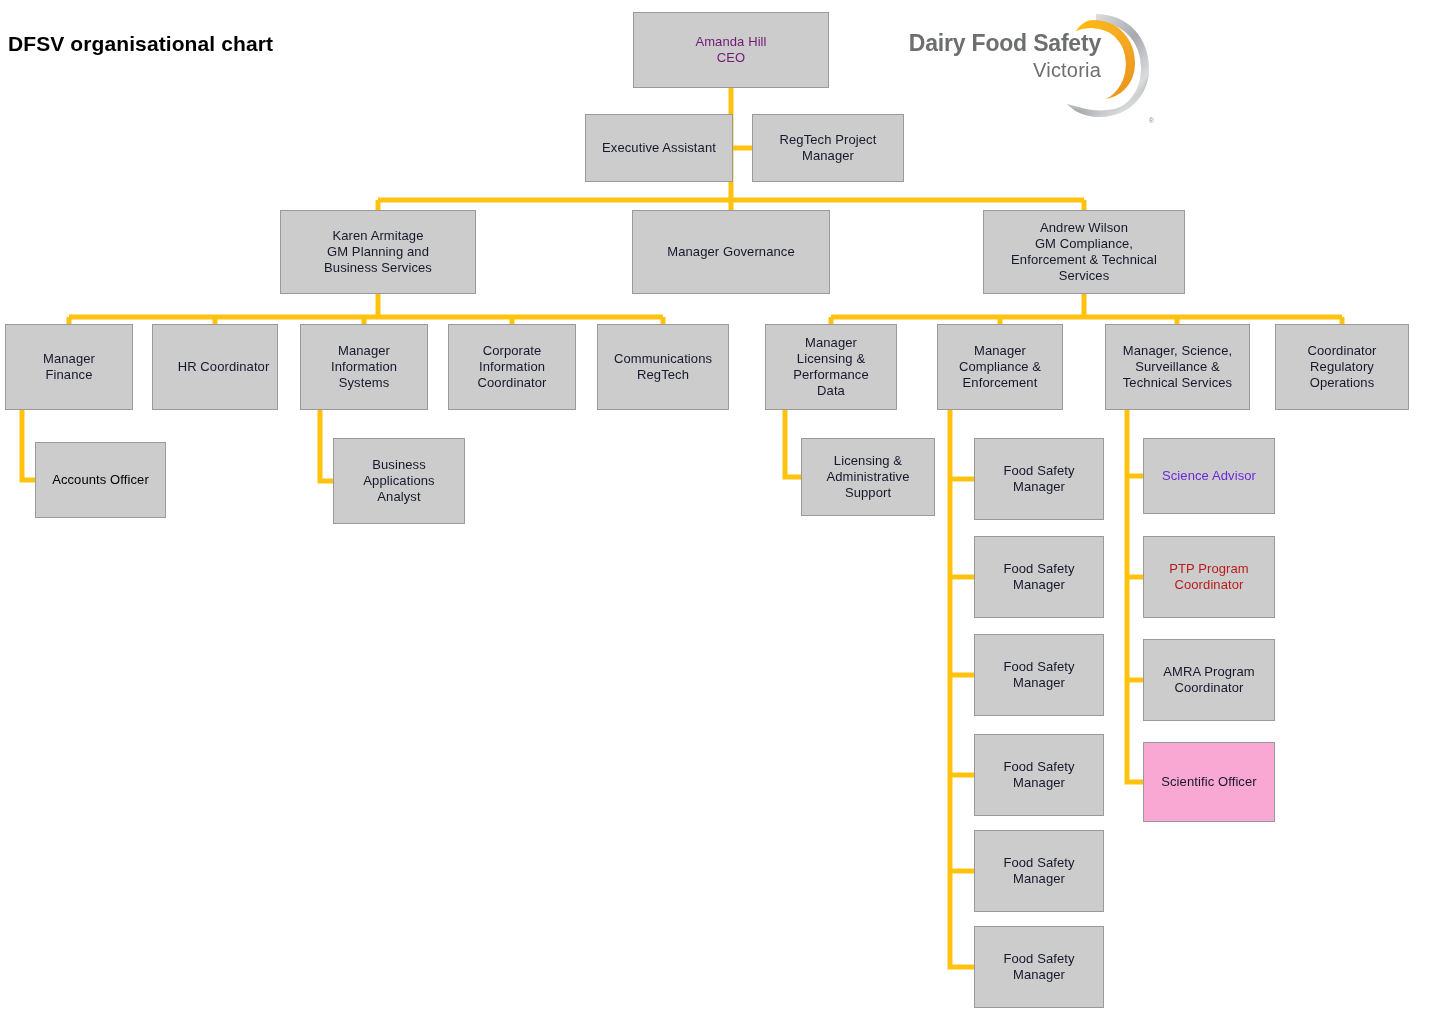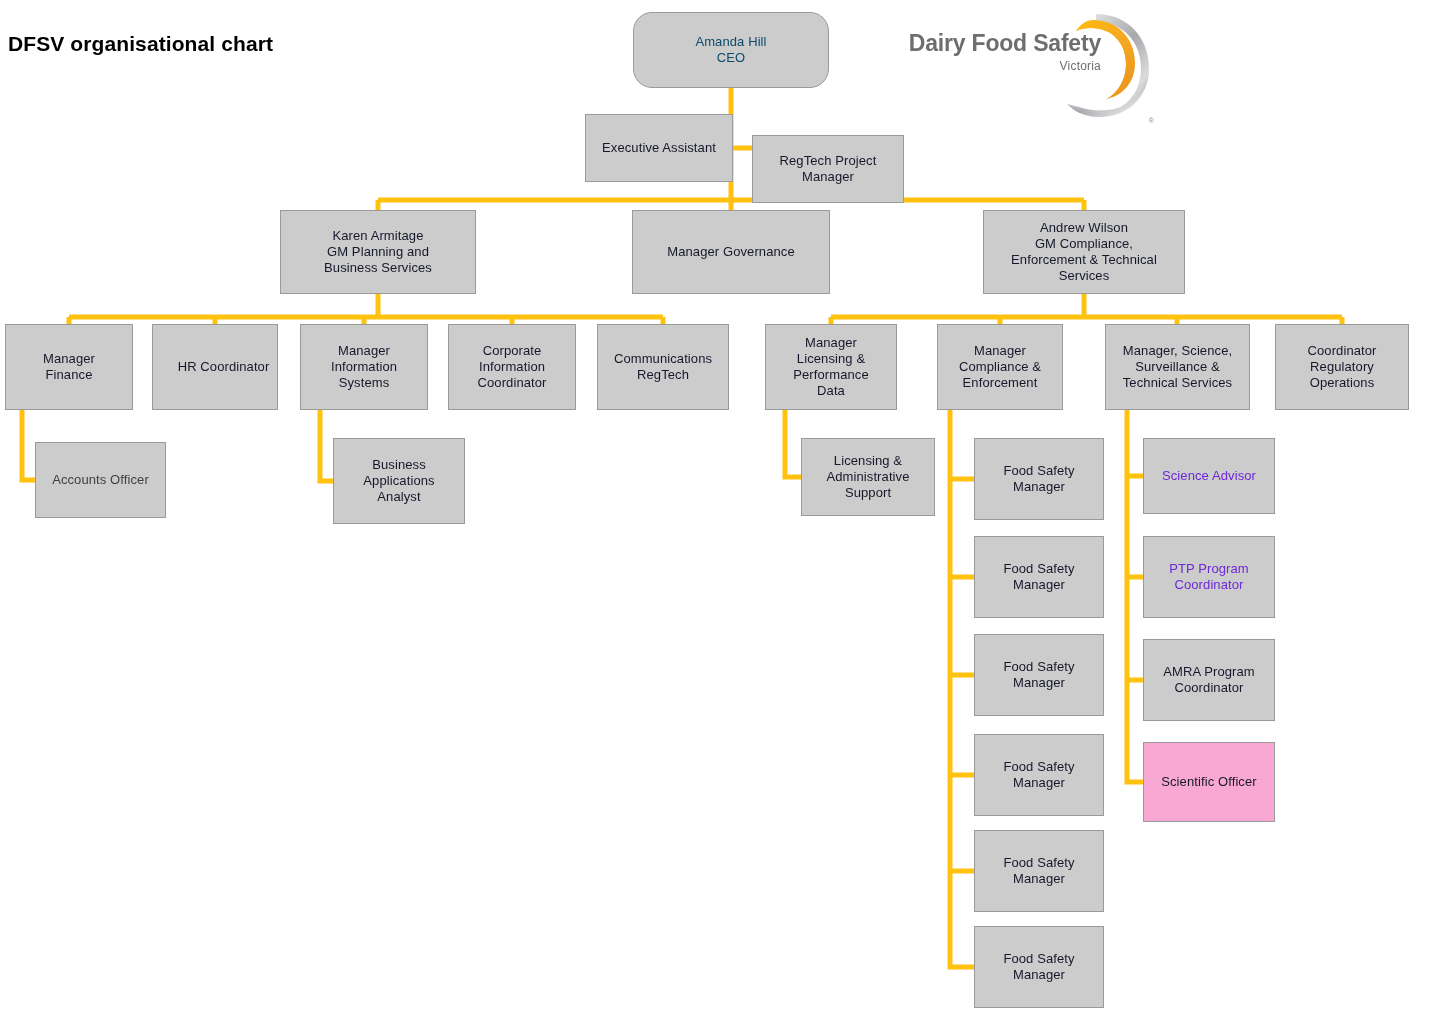--- a/index.html
+++ b/index.html
@@ -81,21 +81,21 @@
     text-align: right;
   }
   #brand-logo .logo-line1 {
     font-size: 23px;
     font-weight: bold;
     color: #6d6e70;
     letter-spacing: -0.2px;
     white-space: nowrap;
   }
   #brand-logo .logo-line2 {
-    font-size: 12px;
+    font-size: 20px;
     color: #6d6e70;
     letter-spacing: 0.2px;
     margin-top: 2px;
     white-space: nowrap;
   }
   #brand-logo .logo-mark {
     position: absolute;
     right: 4px;
     top: 0;
     width: 104px;
@@ -176,24 +176,24 @@
         <path d="M950,771 L974,771"></path>
         <path d="M950,867 L974,867"></path>
         <path d="M1127,406 L1127,778 L1143,778"></path>
         <path d="M1127,472 L1143,472"></path>
         <path d="M1127,573 L1143,573"></path>
         <path d="M1127,676 L1143,676"></path>
       </g>
   </svg>
 
   <div id="node-layer">
-      <div class="node" style="left: 633px; top: 8px; width: 196px; height: 76px; background: rgb(204, 204, 204); border-color: rgb(154, 154, 154); color: #0c4a6e; border-radius: 19px;"><span>Amanda Hill
+      <div class="node" style="left: 633px; top: 8px; width: 196px; height: 76px; background: rgb(204, 204, 204); border-color: rgb(154, 154, 154); color: #701a75;"><span>Amanda Hill
 CEO</span></div>
       <div class="node" style="left: 561px; top: 110px; width: 148px; height: 68px; background: rgb(204, 204, 204); border-color: rgb(154, 154, 154); color: rgb(22, 24, 43); margin-left: 24px;"><span>Executive Assistant</span></div>
-      <div class="node" style="left: 752px; top: 110px; width: 152px; height: 68px; background: rgb(204, 204, 204); border-color: rgb(154, 154, 154); color: rgb(22, 24, 43); margin-top: 21px;"><span>RegTech Project
+      <div class="node" style="left: 752px; top: 110px; width: 152px; height: 68px; background: rgb(204, 204, 204); border-color: rgb(154, 154, 154); color: rgb(22, 24, 43);"><span>RegTech Project
 Manager</span></div>
       <div class="node" style="left: 280px; top: 206px; width: 196px; height: 84px; background: rgb(204, 204, 204); border-color: rgb(154, 154, 154); color: rgb(22, 24, 43);"><span>Karen Armitage
 GM Planning and
 Business Services</span></div>
       <div class="node" style="left: 632px; top: 206px; width: 198px; height: 84px; background: rgb(204, 204, 204); border-color: rgb(154, 154, 154); color: rgb(22, 24, 43);"><span>Manager Governance</span></div>
       <div class="node" style="left: 983px; top: 206px; width: 202px; height: 84px; background: rgb(204, 204, 204); border-color: rgb(154, 154, 154); color: rgb(22, 24, 43);"><span>Andrew Wilson
 GM Compliance,
 Enforcement &amp; Technical
 Services</span></div>
       <div class="node" style="left: 5px; top: 320px; width: 128px; height: 86px; background: rgb(204, 204, 204); border-color: rgb(154, 154, 154); color: rgb(22, 24, 43);"><span>Manager
@@ -213,40 +213,40 @@
 Data</span></div>
       <div class="node" style="left: 937px; top: 320px; width: 126px; height: 86px; background: rgb(204, 204, 204); border-color: rgb(154, 154, 154); color: rgb(22, 24, 43);"><span>Manager
 Compliance &amp;
 Enforcement</span></div>
       <div class="node" style="left: 1105px; top: 320px; width: 145px; height: 86px; background: rgb(204, 204, 204); border-color: rgb(154, 154, 154); color: rgb(22, 24, 43);"><span>Manager, Science,
 Surveillance &amp;
 Technical Services</span></div>
       <div class="node" style="left: 1275px; top: 320px; width: 134px; height: 86px; background: rgb(204, 204, 204); border-color: rgb(154, 154, 154); color: rgb(22, 24, 43);"><span>Coordinator
 Regulatory
 Operations</span></div>
-      <div class="node" style="left: 35px; top: 438px; width: 131px; height: 76px; background: rgb(204, 204, 204); border-color: rgb(154, 154, 154); color: #404040;"><span>Accounts Officer</span></div>
+      <div class="node" style="left: 35px; top: 438px; width: 131px; height: 76px; background: rgb(204, 204, 204); border-color: rgb(154, 154, 154); color: #000000;"><span>Accounts Officer</span></div>
       <div class="node" style="left: 333px; top: 434px; width: 132px; height: 86px; background: rgb(204, 204, 204); border-color: rgb(154, 154, 154); color: rgb(22, 24, 43); align-items: center;"><span>Business
 Applications
 Analyst</span></div>
       <div class="node" style="left: 801px; top: 434px; width: 134px; height: 78px; background: rgb(204, 204, 204); border-color: rgb(154, 154, 154); color: rgb(22, 24, 43);"><span>Licensing &amp;
 Administrative
 Support</span></div>
       <div class="node" style="left: 974px; top: 434px; width: 130px; height: 82px; background: rgb(204, 204, 204); border-color: rgb(154, 154, 154); color: rgb(22, 24, 43);"><span>Food Safety
 Manager</span></div>
       <div class="node" style="left: 974px; top: 532px; width: 130px; height: 82px; background: rgb(204, 204, 204); border-color: rgb(154, 154, 154); color: rgb(22, 24, 43);"><span>Food Safety
 Manager</span></div>
       <div class="node" style="left: 974px; top: 630px; width: 130px; height: 82px; background: rgb(204, 204, 204); border-color: rgb(154, 154, 154); color: rgb(22, 24, 43);"><span>Food Safety
 Manager</span></div>
       <div class="node" style="left: 974px; top: 730px; width: 130px; height: 82px; background: rgb(204, 204, 204); border-color: rgb(154, 154, 154); color: rgb(22, 24, 43);"><span>Food Safety
 Manager</span></div>
       <div class="node" style="left: 974px; top: 826px; width: 130px; height: 82px; background: rgb(204, 204, 204); border-color: rgb(154, 154, 154); color: rgb(22, 24, 43);"><span>Food Safety
 Manager</span></div>
       <div class="node" style="left: 974px; top: 922px; width: 130px; height: 82px; background: rgb(204, 204, 204); border-color: rgb(154, 154, 154); color: rgb(22, 24, 43);"><span>Food Safety
 Manager</span></div>
       <div class="node" style="left: 1143px; top: 434px; width: 132px; height: 76px; background: rgb(204, 204, 204); border-color: rgb(154, 154, 154); color: #6d28d9;"><span>Science Advisor</span></div>
-      <div class="node" style="left: 1143px; top: 532px; width: 132px; height: 82px; background: rgb(204, 204, 204); border-color: rgb(154, 154, 154); color: #6d28d9;"><span>PTP Program
+      <div class="node" style="left: 1143px; top: 532px; width: 132px; height: 82px; background: rgb(204, 204, 204); border-color: rgb(154, 154, 154); color: #b91c1c;"><span>PTP Program
 Coordinator</span></div>
       <div class="node" style="left: 1143px; top: 635px; width: 132px; height: 82px; background: rgb(204, 204, 204); border-color: rgb(154, 154, 154); color: rgb(22, 24, 43);"><span>AMRA Program
 Coordinator</span></div>
       <div class="node" style="left: 1143px; top: 738px; width: 132px; height: 80px; background: #f9a8d4; border-color: rgb(154, 154, 154); color: rgb(22, 24, 43);"><span>Scientific Officer</span></div>
     </div>
 
 </div>
 
 </body></html>

